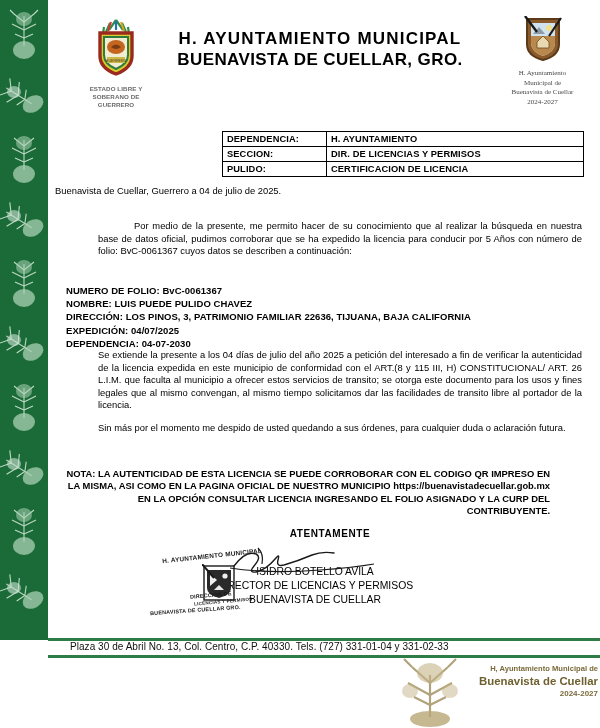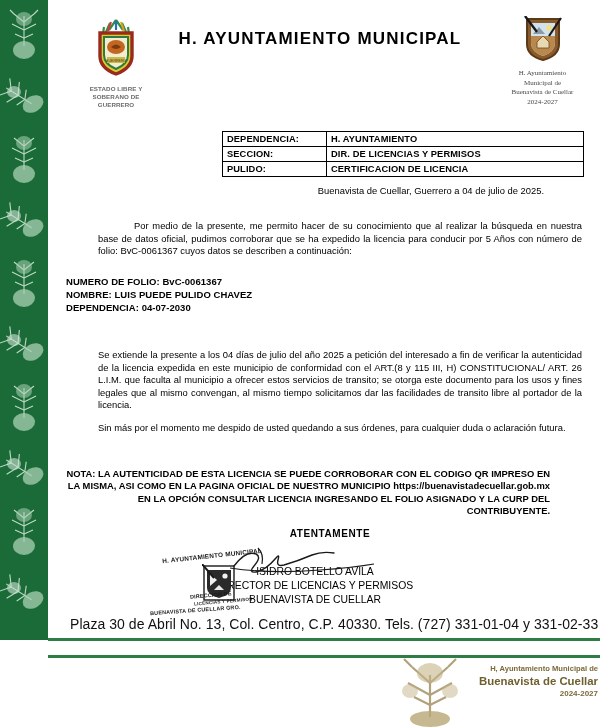--- a/index.html
+++ b/index.html
@@ -107,42 +107,41 @@
     letter-spacing: 0.1px;
     height: 14px;
   }
   .info-table td.key { width: 104px; }
 
   
   .place-date {
     position: absolute;
     left: 55px; top: 185px;
     width: 495px;
-    text-align: right;
     padding-right: 6px;
     font-size: 9.4px;
     color: #000;
   }
 
   .body-block {
     position: absolute;
     left: 66px;
     width: 484px;
     font-size: 9.4px;
     line-height: 12.6px;
     color: #000;
     text-align: justify;
     margin-left: 32px;
   }
   .para-intro { top: 220px; }
   .para-intro .indent { display: inline-block; width: 36px; }
 
   .fields {
     position: absolute;
-    left: 66px; top: 275px;
+    left: 66px; top: 284px;
     width: 490px;
     font-size: 9.5px;
     font-weight: bold;
     line-height: 13.2px;
     color: #000;
     letter-spacing: 0.05px;
   }
 
   .para-legal { top: 349px; }
   .para-close { top: 422px; }
@@ -223,22 +222,22 @@
     background: #2e7d45;
   }
   .footer-rule2 {
     position: absolute;
     left: 48px; top: 655px;
     width: 552px; height: 3px;
     background: #2e7d45;
   }
   .footer-text {
     position: absolute;
-    left: 70px; top: 616px;
-    font-size: 14px;
+    left: 70px; top: 641px;
+    font-size: 10px;
     color: #111;
     letter-spacing: 0.05px;
   }
   .footer-logo {
     position: absolute;
     left: 386px; top: 653px;
     width: 214px; height: 75px;
   }
   .footer-logo-text {
     position: absolute;
@@ -355,20 +354,21 @@
       <path d="M24 31 q5 -5 10 0 q-5 4 -10 0 Z" fill="#7b3b12"></path>
       <rect x="20" y="41" width="18" height="6" fill="#c9b84a"></rect>
       <text x="29" y="46" font-size="3.6" text-anchor="middle" fill="#5a3a12" font-family="Liberation Sans, sans-serif">GUERRERO</text>
     </svg>
     <div class="crest-left-caption">ESTADO LIBRE Y
 SOBERANO DE GUERRERO</div>
   </div>
 
   <div class="header-title">
     <div class="line1">H.  AYUNTAMIENTO  MUNICIPAL</div>
+    <div class="line2">BUENAVISTA DE CUELLAR, GRO.</div>
   </div>
 
   <div class="crest-right">
     <svg width="40" height="46" viewBox="0 0 40 46">
       <path d="M4 3 H36 V28 Q36 40 20 44 Q4 40 4 28 Z" fill="#8a5a2b" stroke="#5a3a18" stroke-width="2"></path>
       <path d="M8 7 H32 V27 Q32 36 20 40 Q8 36 8 27 Z" fill="#cfe2ee"></path>
       <path d="M8 20 H32 V27 Q32 36 20 40 Q8 36 8 27 Z" fill="#b9884d"></path>
       <path d="M10 18 L16 11 L22 18 Z" fill="#8c9aa6"></path>
       <circle cx="26" cy="12" r="3" fill="#f0e08a"></circle>
       <path d="M14 26 L20 20 L26 26 L26 32 L14 32 Z" fill="#e8d9b0" stroke="#6b4a22" stroke-width="0.8"></path>
@@ -406,20 +406,28 @@
 <div class="fields">
   <div>
     <span>NUMERO DE FOLIO:</span>
     <span>BvC-0061367</span>
   </div>
   <div>
     <span>NOMBRE:</span>
     <span>LUIS PUEDE PULIDO CHAVEZ</span>
   </div>
   <div>
+    <span>DIRECCIÓN:</span>
+    <span>LOS PINOS, 3, PATRIMONIO FAMILIAR 22636, TIJUANA, BAJA CALIFORNIA</span>
+  </div>
+  <div>
+    <span>EXPEDICIÓN:</span>
+    <span>04/07/2025</span>
+  </div>
+  <div>
     <span>DEPENDENCIA:</span>
     <span>04-07-2030</span>
   </div>
 </div>
 
 <div class="body-block para-legal">Se extiende la presente a los 04 días de julio del año 2025 a petición del interesado a fin de verificar la autenticidad de la licencia expedida en este municipio de conformidad con el ART.(8 y 115 III, H) CONSTITUCIONAL/ ART. 26 L.I.M. que faculta al municipio a ofrecer  estos servicios de transito; se otorga este documento para los usos y fines legales  que al mismo convengan, al mismo tiempo solicitamos dar las facilidades de transito libre al portador de la licencia.</div>
 
 <div class="body-block para-close">Sin más por el momento me despido de usted quedando a sus órdenes, para cualquier duda o aclaración futura.</div>
 
 <div class="nota">NOTA: LA AUTENTICIDAD DE ESTA LICENCIA SE PUEDE CORROBORAR CON EL CODIGO QR IMPRESO EN LA MISMA, ASI COMO EN LA PAGINA OFICIAL DE NUESTRO MUNICIPIO https://buenavistadecuellar.gob.mx EN LA OPCIÓN CONSULTAR LICENCIA INGRESANDO EL FOLIO ASIGNADO Y LA CURP DEL CONTRIBUYENTE.</div>

